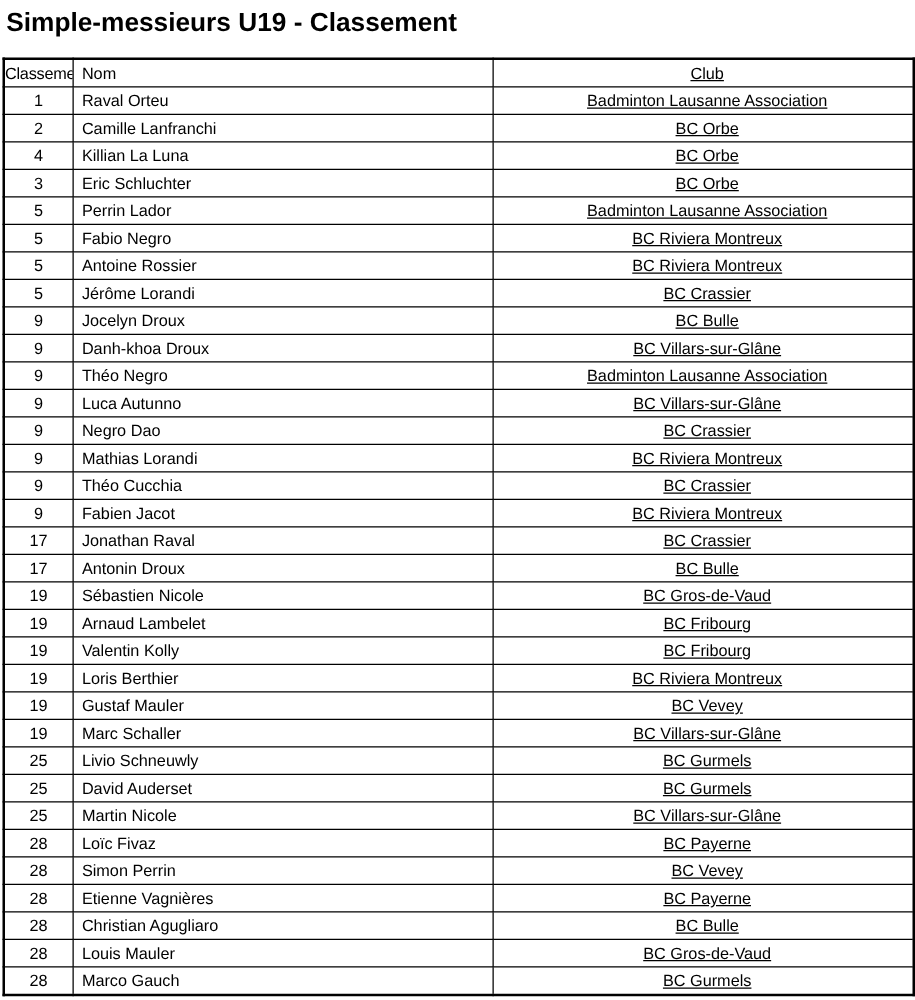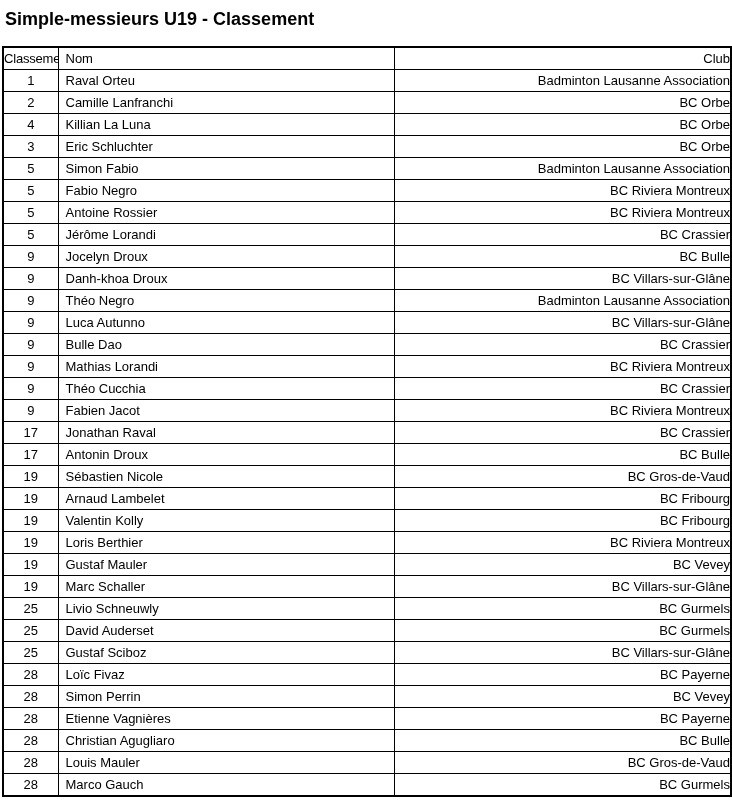--- a/index.html
+++ b/index.html
@@ -13,21 +13,21 @@
   }
   .page {
     width: 732px;
     height: 800px;
     background: #ffffff;
     overflow: hidden;
   }
   .title {
     margin: 0;
     padding: 9px 0 0 5px;
-    font-size: 18px;
+    font-size: 21px;
     line-height: 20px;
     font-weight: bold;
     color: #000000;
     white-space: nowrap;
   }
   table.ranking {
     border-collapse: collapse;
     table-layout: fixed;
     width: 728px;
     margin: 17px 0 0 2px;
@@ -41,21 +41,21 @@
     padding: 0;
     font-size: 13px;
     font-weight: normal;
     color: #000000;
     overflow: hidden;
     white-space: nowrap;
     vertical-align: middle;
   }
   .col-rank { width: 55px; text-align: center; }
   .col-name { width: 336px; text-align: left; padding-left: 7px !important; }
-  .col-club { width: 337px; text-align: right; padding-left: 7px !important; }
+  .col-club { width: 337px; text-align: center; padding-left: 7px !important; text-decoration: underline; }
   th.col-rank {
     font-size: 10.5px;
     letter-spacing: -0.2px;
     text-align: center;
     padding: 0 !important;
   }
   th.col-name, th.col-club { font-weight: normal; }
   td.bold { font-weight: bold; }
 </style>
 </head>
@@ -88,21 +88,21 @@
           <td class="col-name">Killian La Luna</td>
           <td class="col-club">BC Orbe</td>
         </tr>
         <tr>
           <td class="col-rank">3</td>
           <td class="col-name">Eric Schluchter</td>
           <td class="col-club">BC Orbe</td>
         </tr>
         <tr>
           <td class="col-rank">5</td>
-          <td class="col-name">Simon Fabio</td>
+          <td class="col-name">Perrin Lador</td>
           <td class="col-club">Badminton Lausanne Association</td>
         </tr>
         <tr>
           <td class="col-rank">5</td>
           <td class="col-name">Fabio Negro</td>
           <td class="col-club">BC Riviera Montreux</td>
         </tr>
         <tr>
           <td class="col-rank">5</td>
           <td class="col-name">Antoine Rossier</td>
@@ -128,21 +128,21 @@
           <td class="col-name">Théo Negro</td>
           <td class="col-club">Badminton Lausanne Association</td>
         </tr>
         <tr>
           <td class="col-rank">9</td>
           <td class="col-name">Luca Autunno</td>
           <td class="col-club">BC Villars-sur-Glâne</td>
         </tr>
         <tr>
           <td class="col-rank">9</td>
-          <td class="col-name">Bulle Dao</td>
+          <td class="col-name">Negro Dao</td>
           <td class="col-club">BC Crassier</td>
         </tr>
         <tr>
           <td class="col-rank">9</td>
           <td class="col-name">Mathias Lorandi</td>
           <td class="col-club">BC Riviera Montreux</td>
         </tr>
         <tr>
           <td class="col-rank">9</td>
           <td class="col-name">Théo Cucchia</td>
@@ -198,21 +198,21 @@
           <td class="col-name">Livio Schneuwly</td>
           <td class="col-club">BC Gurmels</td>
         </tr>
         <tr>
           <td class="col-rank">25</td>
           <td class="col-name">David Auderset</td>
           <td class="col-club">BC Gurmels</td>
         </tr>
         <tr>
           <td class="col-rank">25</td>
-          <td class="col-name">Gustaf Sciboz</td>
+          <td class="col-name">Martin Nicole</td>
           <td class="col-club">BC Villars-sur-Glâne</td>
         </tr>
         <tr>
           <td class="col-rank">28</td>
           <td class="col-name">Loïc Fivaz</td>
           <td class="col-club">BC Payerne</td>
         </tr>
         <tr>
           <td class="col-rank">28</td>
           <td class="col-name">Simon Perrin</td>

